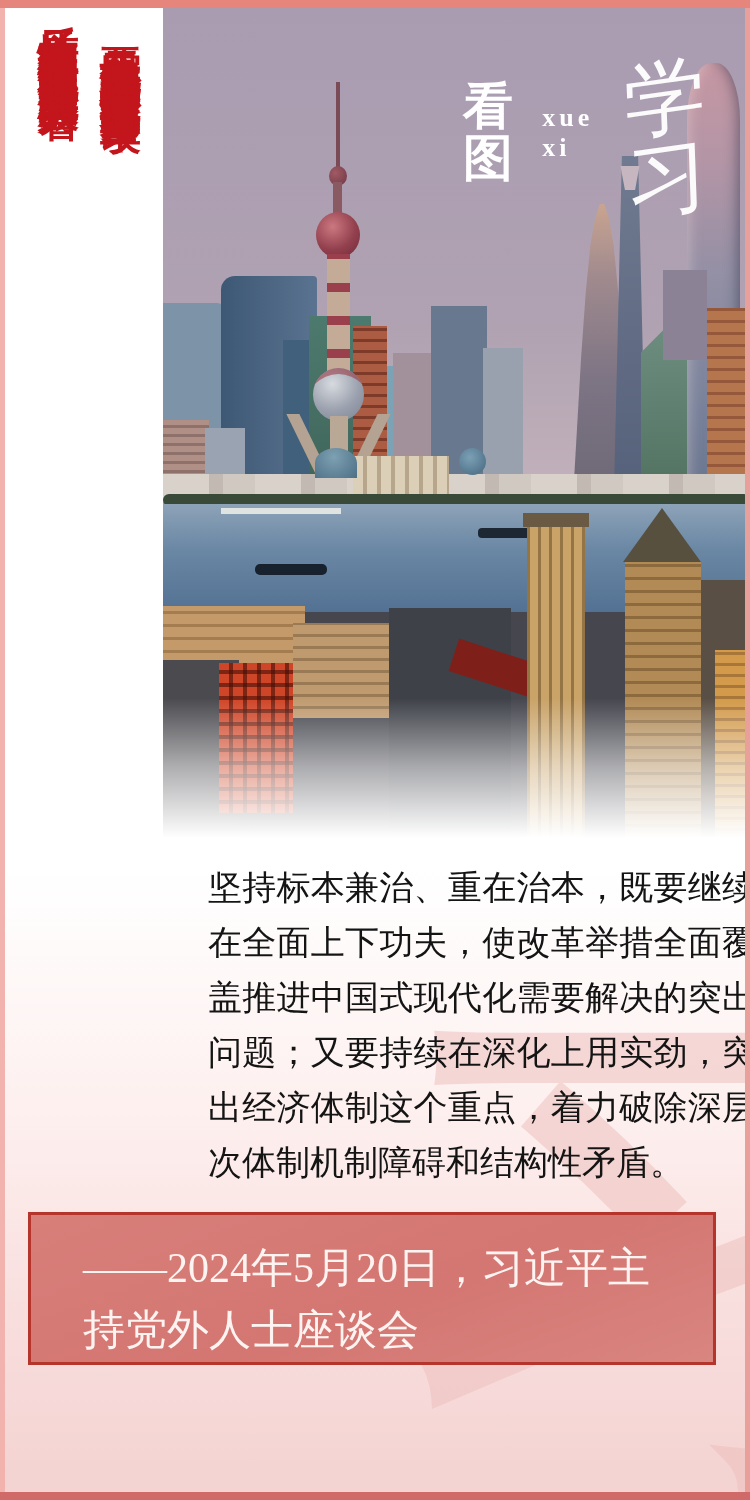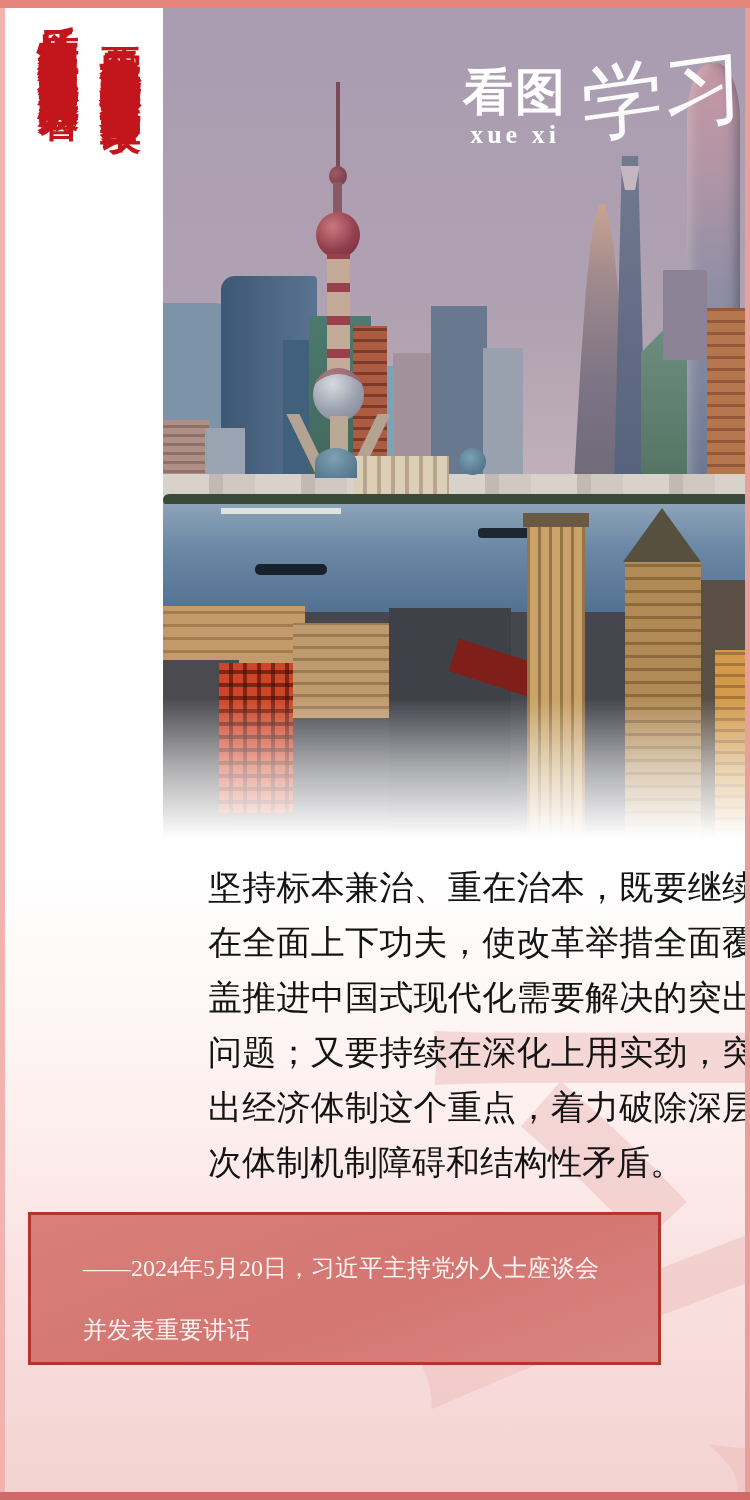--- a/index.html
+++ b/index.html
@@ -20,34 +20,34 @@
     writing-mode:vertical-rl;color:#c3161c;font-weight:bold;font-size:41px;
     letter-spacing:-4px;font-family:"Liberation Serif",serif;}
   .headline .v-line{line-height:62px;}
   .headline .v-line:last-child{padding-top:8px;}
   
   .photo{position:absolute;left:163px;top:8px;width:587px;height:842px;overflow:hidden;z-index:1;
     background:linear-gradient(180deg,#a99cb1 0%,#b0a2b1 38%,#c3b2bc 58%,#d2c1c4 70%,#d8c8c8 100%);}
   .b{position:absolute;}
   
   .photo-logo{position:absolute;left:300px;top:48px;display:flex;align-items:flex-start;z-index:5;color:#fff;}
-  .logo-block{display:flex;flex-direction:column;align-items:center;margin-top:10px;}
+  .logo-block{display:flex;flex-direction:row;align-items:center;margin-top:24px;}
   .logo-kantu{font-family:"Liberation Sans",sans-serif;font-weight:bold;font-size:50px;line-height:52px;letter-spacing:2px;}
   .logo-pinyin{font-family:Liberation Serif, serif;font-weight:bold;font-size:26px;letter-spacing:4px;margin-top:2px;}
   .logo-script{font-size:82px;line-height:80px;margin-left:14px;transform:rotate(-8deg) skewX(-6deg);
     font-family:"Liberation Serif",serif;opacity:.96;}
   
   .body-text{position:absolute;left:185px;top:860px;width:548px;z-index:2;
     font-size:34px;line-height:55px;color:#141414;text-align:justify;
     font-family:"Liberation Serif",serif;margin-left:23px;}
   
-  .quote-box{position:absolute;left:28px;top:1212px;width:633px;height:153px;z-index:2;
+  .quote-box{position:absolute;left:28px;top:1212px;width:688px;height:153px;z-index:2;
     background:linear-gradient(160deg,#d87f7a 0%,#d47672 55%,#d98580 100%);
     border:3px solid #b5342c;box-sizing:border-box;color:#fdf4f2;
-    font-size:24px;line-height:62px;padding:22px 28px 0 52px;font-family:"Liberation Serif",serif;}
+    font-size:42px;line-height:62px;padding:22px 28px 0 52px;font-family:"Liberation Serif",serif;}
   
   .footer-logo{position:absolute;left:0;top:1390px;width:750px;text-align:center;z-index:2;
     font-family:"Liberation Sans",sans-serif;font-weight:bold;font-size:60px;
     color:#d6202e;letter-spacing:6px;}
 </style>
 </head>
 <body>
 
 <div class="poster">
 
@@ -124,21 +124,20 @@
 
   <div class="headline">
     <div class="v-line">坚持标本兼治　重在治本　改革举措全面覆盖推进中国式现代化需要</div>
     <div class="v-line">解决的突出问题　着力破除深层次体制机制障碍和结构性矛盾</div>
   </div>
 
   <div class="body-text">坚持标本兼治、重在治本，既要继续在全面上下功夫，使改革举措全面覆盖推进中国式现代化需要解决的突出问题；又要持续在深化上用实劲，突出经济体制这个重点，着力破除深层次体制机制障碍和结构性矛盾。</div>
 
   <div class="quote-box">
     <div>——2024年5月20日，习近平主持党外人士座谈会</div>
-    <div>并发表重要讲话</div>
   </div>
 
 
   <div class="strip strip-top"></div>
   <div class="strip strip-bottom"></div>
   <div class="strip strip-left"></div>
   <div class="strip strip-right"></div>
 
 </div>
 

